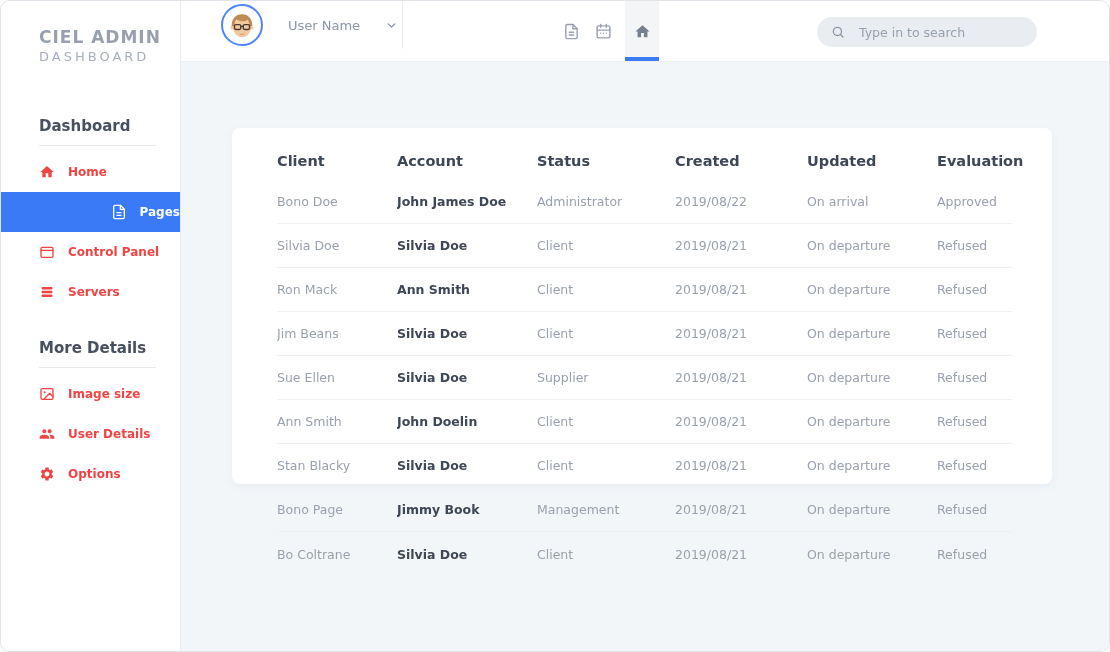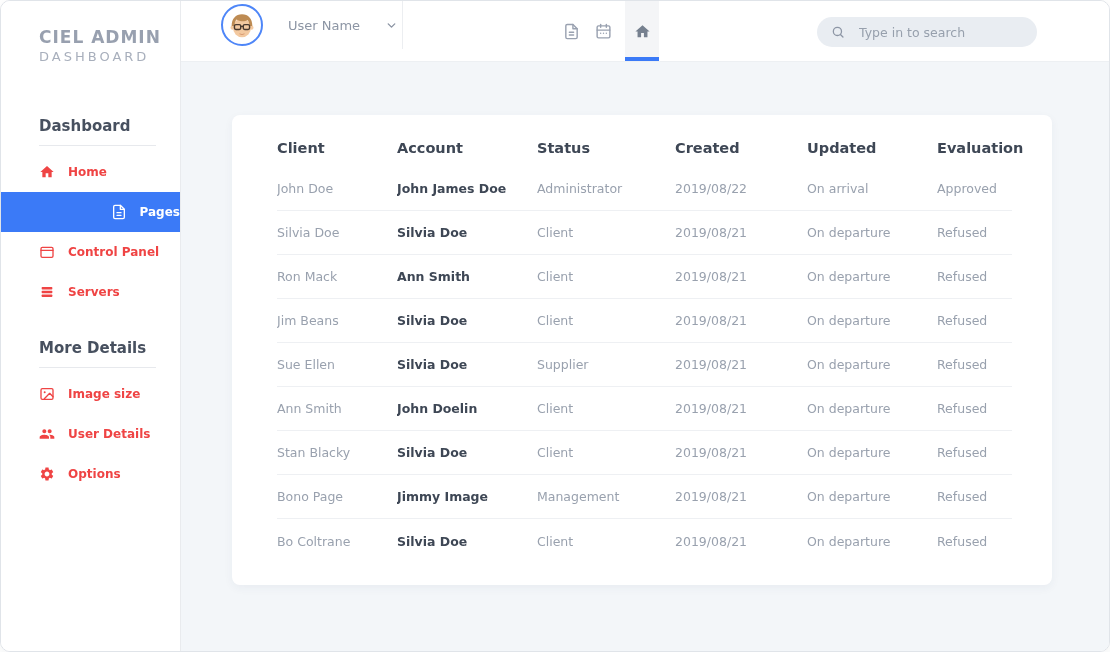--- a/index.html
+++ b/index.html
@@ -40,21 +40,21 @@
   .tb-tab svg { width:17px; height:17px; }
   .tb-tab::after { content:""; position:absolute; left:0; right:0; bottom:0; height:4px; background:#3b7af7; }
   .search { position:absolute; right:72px; top:16px; width:220px; height:30px; background:#e9edf2;
     border-radius:15px; display:flex; align-items:center; padding:0 12px 0 14px; gap:14px; }
   .search svg { width:14px; height:14px; color:#8d96a5; flex:0 0 auto; }
   .search input { border:none; outline:none; background:transparent; flex:1; font-size:12.5px;
     color:#5a6372; font-family:inherit; }
   .search input::placeholder { color:#97a0ad; }
   
   .content { flex:1; background:#f3f6f9; position:relative; }
-  .card { position:absolute; left:51px; top:53px; width:820px; height:470px; background:#fff;
+  .card { position:absolute; left:51px; top:66px; width:820px; height:356px; background:#fff;
     border-radius:8px; box-shadow:0 3px 10px rgba(40,60,90,.05); padding:14px 40px 0 45px; }
   .trow { display:grid; grid-template-columns:120px 140px 138px 132px 130px 1fr; align-items:center; }
   .thead-row { height:38px; }
   .thead-row span { font-size:14.5px; font-weight:bold; color:#3e4755; }
   .body-row { height:44px; border-bottom:1px solid #eef0f3; }
   .body-row:last-child { border-bottom:none; }
   .cell { font-size:12.5px; color:#99a1ae; white-space:nowrap; overflow:hidden; }
   .cell.account { color:#3e4755; font-weight:bold; }
 </style>
 </head>
@@ -205,21 +205,21 @@
         <div class="trow thead-row" id="table-head">
             <span>Client</span>
             <span>Account</span>
             <span>Status</span>
             <span>Created</span>
             <span>Updated</span>
             <span>Evaluation</span>
           </div>
         <div id="table-body">
             <div class="trow body-row">
-              <span class="cell">John Doe</span>
+              <span class="cell">Bono Doe</span>
               <span class="cell account">John James Doe</span>
               <span class="cell">Administrator</span>
               <span class="cell">2019/08/22</span>
               <span class="cell">On arrival</span>
               <span class="cell">Approved</span>
             </div>
             <div class="trow body-row">
               <span class="cell">Silvia Doe</span>
               <span class="cell account">Silvia Doe</span>
               <span class="cell">Client</span>
@@ -262,21 +262,21 @@
             <div class="trow body-row">
               <span class="cell">Stan Blacky</span>
               <span class="cell account">Silvia Doe</span>
               <span class="cell">Client</span>
               <span class="cell">2019/08/21</span>
               <span class="cell">On departure</span>
               <span class="cell">Refused</span>
             </div>
             <div class="trow body-row">
               <span class="cell">Bono Page</span>
-              <span class="cell account">Jimmy Image</span>
+              <span class="cell account">Jimmy Book</span>
               <span class="cell">Management</span>
               <span class="cell">2019/08/21</span>
               <span class="cell">On departure</span>
               <span class="cell">Refused</span>
             </div>
             <div class="trow body-row">
               <span class="cell">Bo Coltrane</span>
               <span class="cell account">Silvia Doe</span>
               <span class="cell">Client</span>
               <span class="cell">2019/08/21</span>

